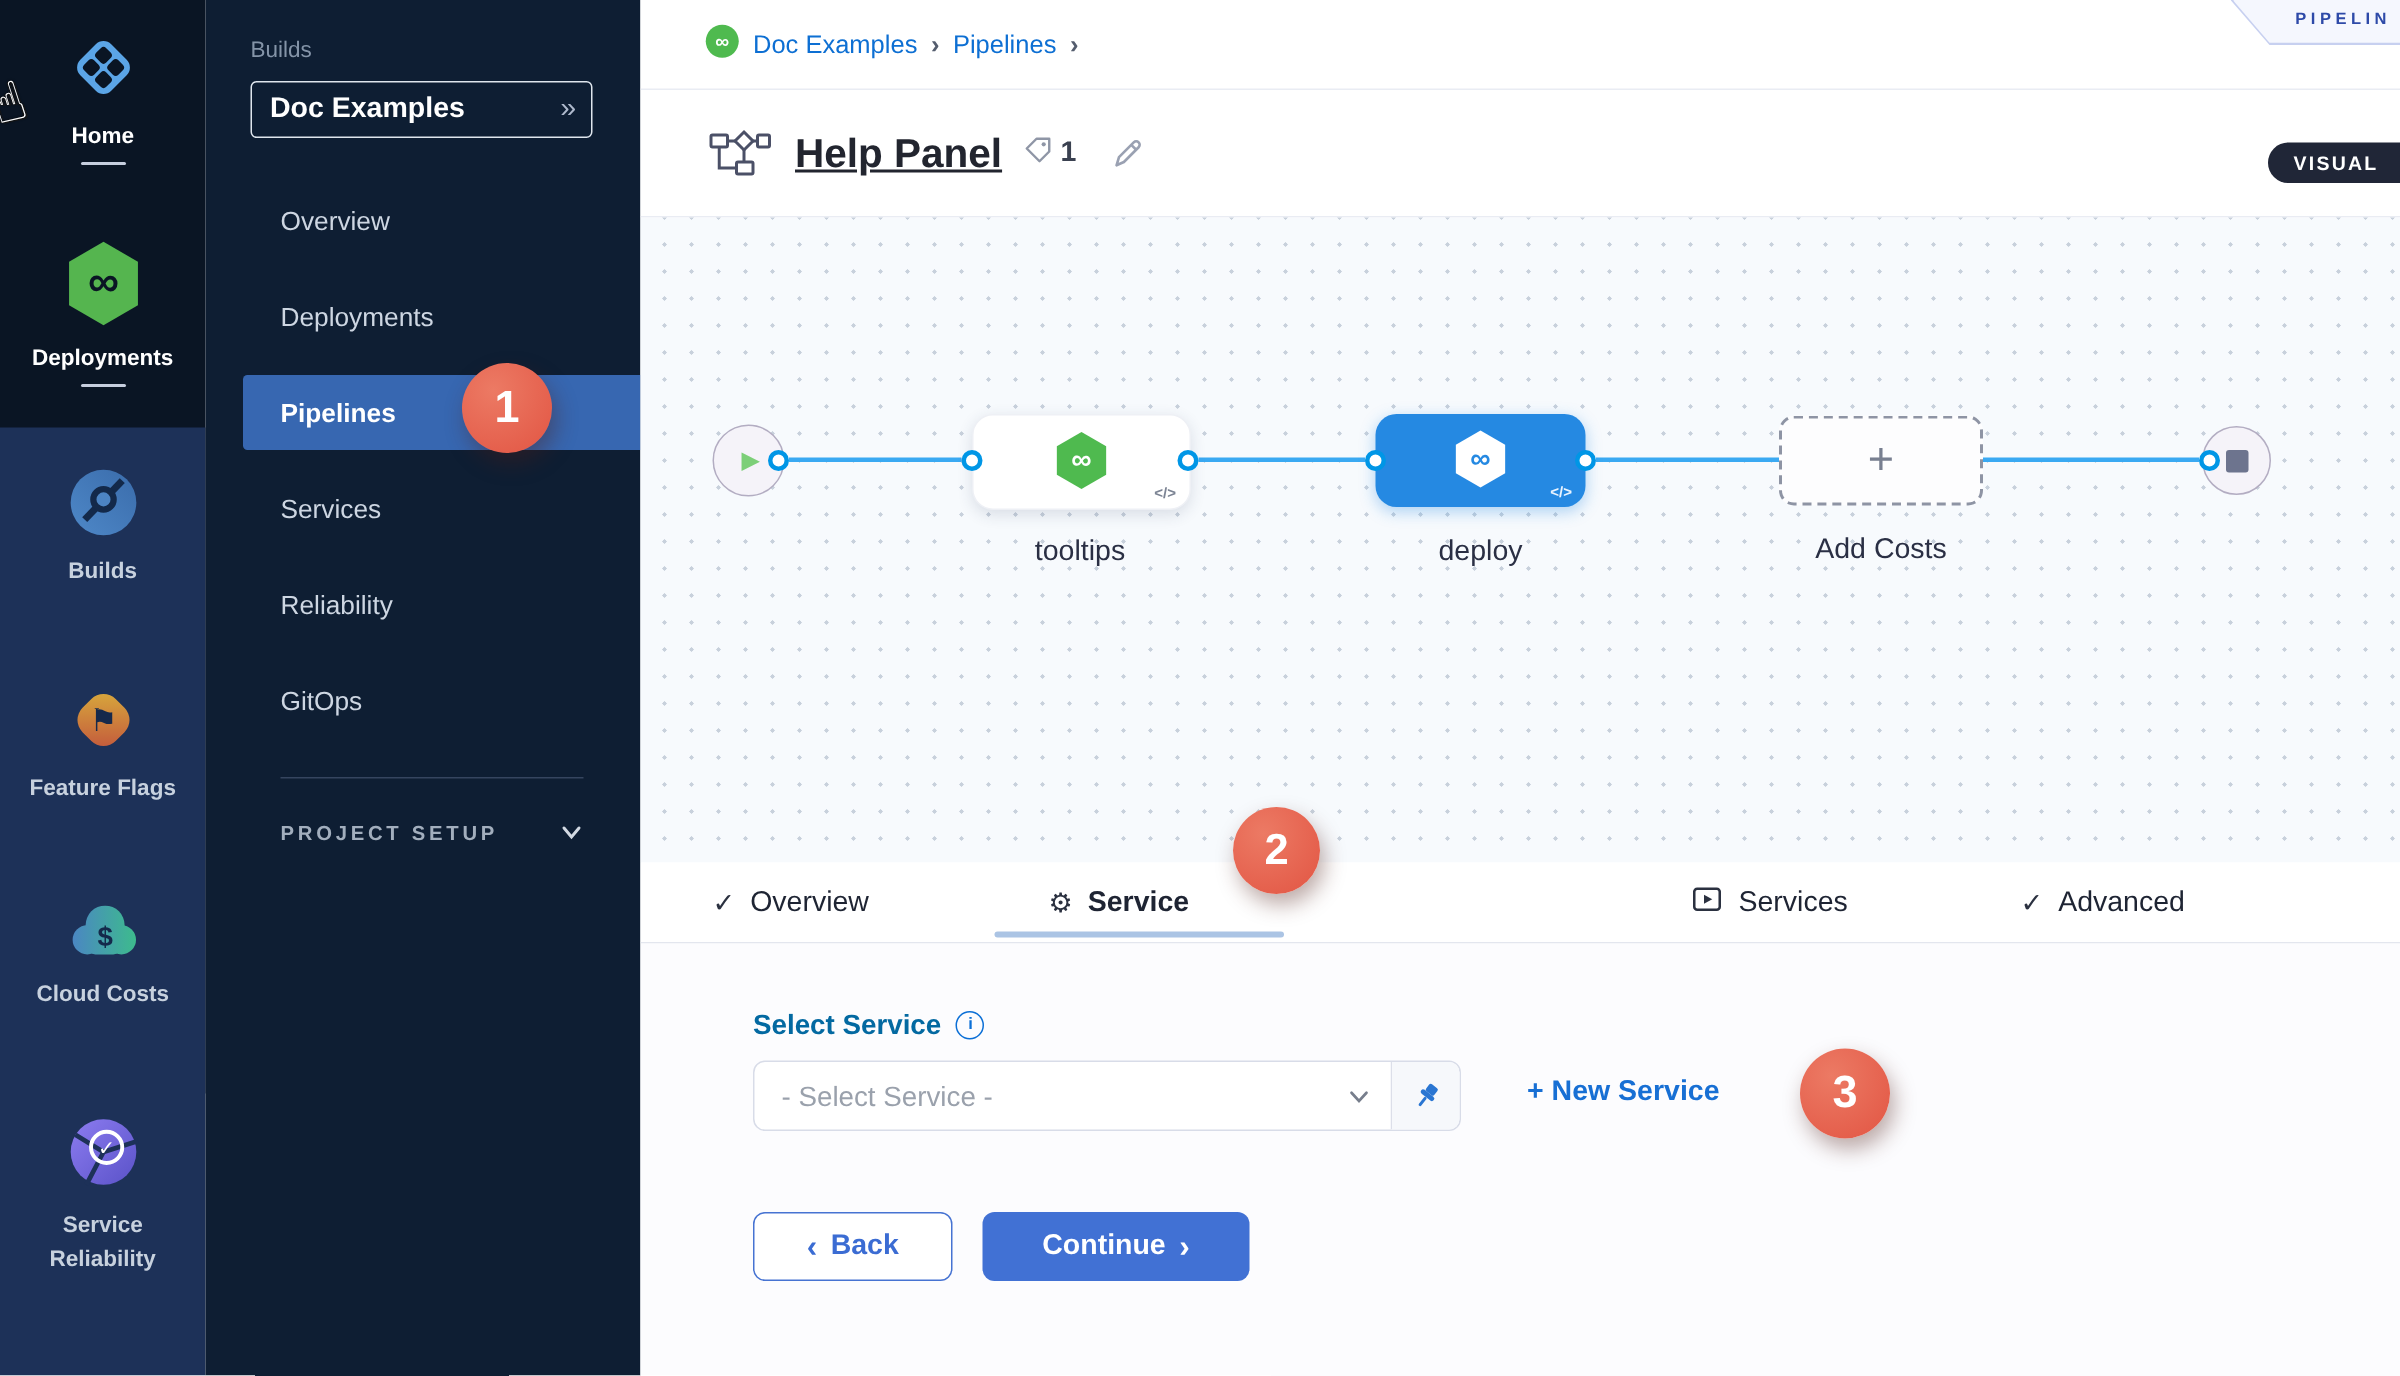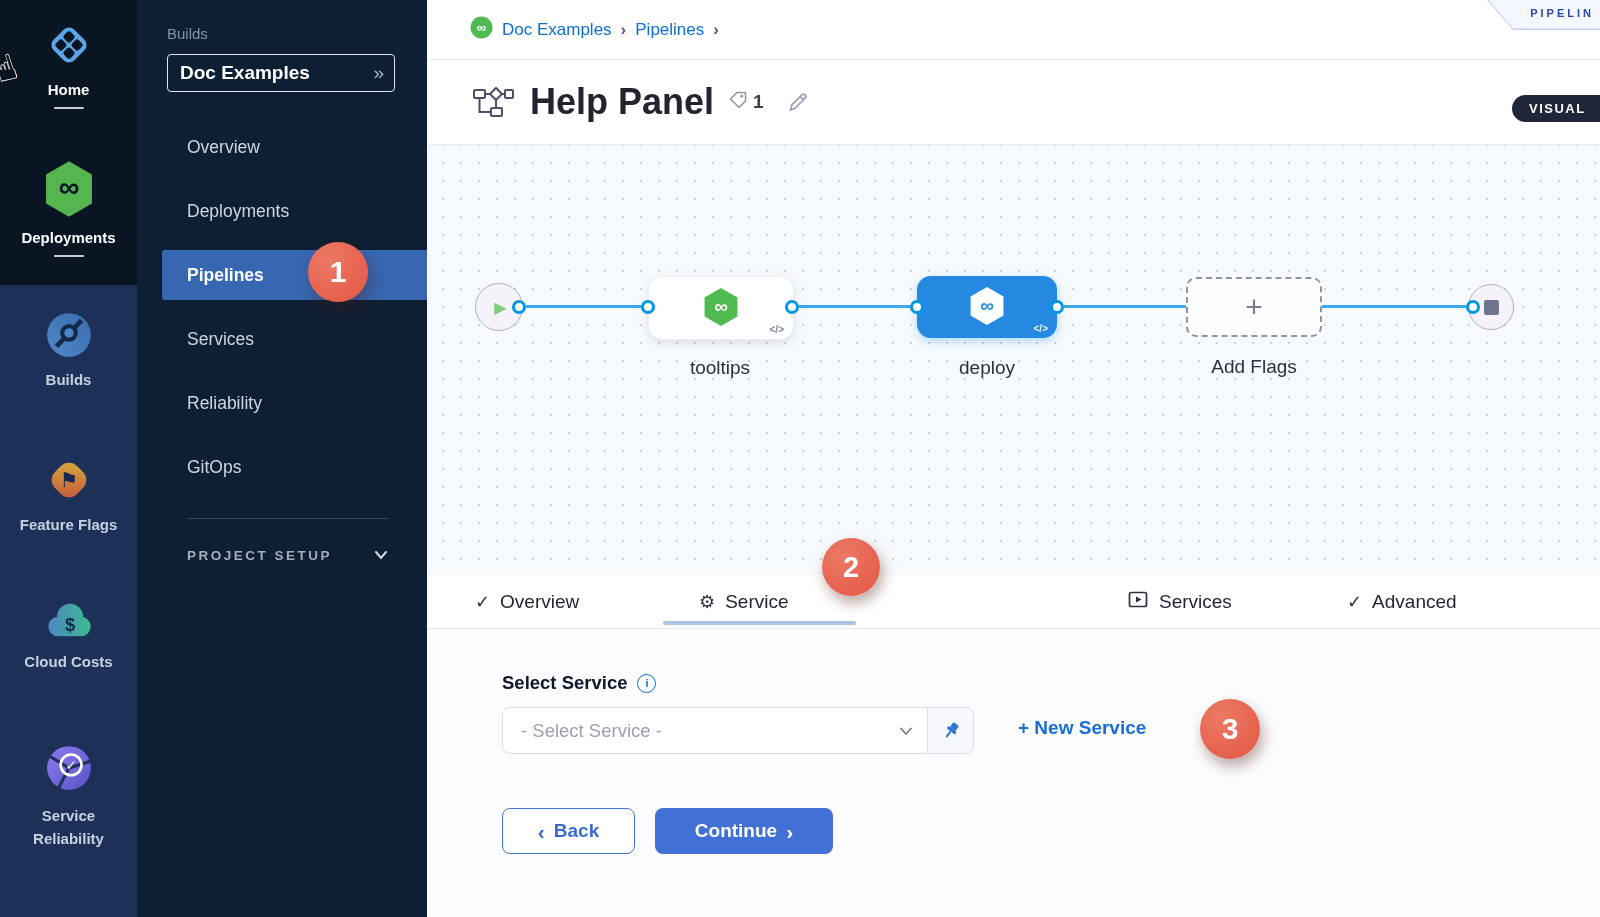--- a/index.html
+++ b/index.html
@@ -32,21 +32,21 @@
      display:flex;align-items:center;padding-left:43px;box-sizing:border-box;}
   .crumb-link{font-size:17px;font-weight:500;color:#0d6fd3;cursor:pointer;margin-left:9px;}
   .crumb-sep{font-size:17px;font-weight:600;color:#545d6e;margin-left:9px;}
   .banner{position:absolute;top:0;left:1060px;width:113px;height:30px;
      background:#c7d0f0;clip-path:polygon(0 0,100% 0,100% 100%,26px 100%);}
   .banner-inner{position:absolute;left:1.5px;top:0;right:0;bottom:1.5px;background:#f5f7fe;
      clip-path:polygon(0 0,100% 0,100% 100%,24.5px 100%);}
   .banner-label{position:absolute;right:6px;top:7px;font-size:11px;font-weight:700;letter-spacing:3px;color:#2e4aa8;}
   .headerbar{position:absolute;left:0;top:60px;right:0;height:85px;background:#fff;border-bottom:1px solid #e9ecf3;
      display:flex;align-items:center;padding-left:45px;box-sizing:border-box;}
-  .page-title{font-size:36px;font-weight:700;color:#22252f;margin-left:14px;}
+  .page-title{font-size:27px;font-weight:700;color:#22252f;margin-left:14px;text-decoration:underline;}
   .tag-group{display:flex;align-items:center;margin-left:14px;gap:5px;}
   .tag-count{font-size:19px;font-weight:600;color:#3a4150;}
   .pencil-wrap{margin-left:22px;cursor:pointer;display:flex;}
   .mode-pill{position:absolute;left:1085px;top:35px;height:27px;border-radius:14px;background:#202637;color:#fff;
      font-size:13px;font-weight:800;letter-spacing:1.5px;line-height:27px;padding:0 34px 0 17px;}
   
   .canvas{position:absolute;left:0;top:145px;right:0;height:430px;
      background-image:radial-gradient(circle,#c8d1dc 1.3px,transparent 1.5px);
      background-size:18px 18px;background-position:7px 9px;background-color:#f7fafd;}
   .edge{position:absolute;height:3px;background:#3aa9f2;top:160px;z-index:1;}
@@ -65,21 +65,21 @@
      border-radius:10px;box-sizing:border-box;display:flex;align-items:center;justify-content:center;cursor:pointer;z-index:2;}
   .plus-glyph{font-size:30px;color:#787f90;line-height:1;}
   
   .tabbar{position:absolute;left:0;top:575px;right:0;height:54px;background:#fff;border-bottom:1px solid #e3e6ee;box-sizing:border-box;}
   .tab{position:absolute;top:0;height:54px;display:flex;align-items:center;gap:10px;font-size:19px;color:#1e2433;cursor:pointer;}
   .tab-icon-glyph{font-size:18px;color:#2b3140;}
   .tab-underline{position:absolute;left:236px;top:46px;width:193px;height:4px;background:#abc4e4;border-radius:2px;}
   
   .formarea{position:absolute;left:0;top:629px;right:0;bottom:0;background:#fcfcfe;}
   .field-label-row{position:absolute;left:75px;top:43px;display:flex;align-items:center;gap:10px;}
-  .field-label{font-size:18.5px;font-weight:600;color:#0f172a;}
+  .field-label{font-size:18.5px;font-weight:600;color:#0369a1;}
   .info-icon{width:17px;height:17px;border:1.5px solid #0b6fd6;border-radius:50%;color:#0b6fd6;
      font-size:11px;font-weight:700;display:flex;align-items:center;justify-content:center;font-style:normal;}
   .dropdown{position:absolute;left:75px;top:78px;width:472px;height:47px;background:#fff;border:1px solid #d8dce8;
      border-radius:8px;box-sizing:border-box;display:flex;align-items:stretch;cursor:pointer;}
   .dd-text{flex:1;display:flex;align-items:center;padding-left:18px;font-size:18.5px;color:#9aa1ac;}
   .dd-chevron{width:42px;display:flex;align-items:center;justify-content:center;}
   .dd-pin{width:45px;background:#f6f8fb;border-left:1px solid #dcdfe9;border-radius:0 7px 7px 0;
      display:flex;align-items:center;justify-content:center;cursor:pointer;}
   .new-service{position:absolute;left:591px;top:88px;font-size:19px;font-weight:600;color:#176fd4;cursor:pointer;}
   .btn{position:absolute;top:179px;height:46px;border-radius:8px;display:flex;align-items:center;justify-content:center;
@@ -328,31 +328,31 @@
 
       <span class="port" style="left:85px;top:155px"></span>
       <span class="port" style="left:214px;top:155px"></span>
       <span class="port" style="left:358px;top:155px"></span>
       <span class="port" style="left:483px;top:155px"></span>
       <span class="port" style="left:623px;top:155px"></span>
       <span class="port" style="left:1039px;top:155px"></span>
 
       <div class="stage-label" style="left:221px;width:144px">tooltips</div>
       <div class="stage-label" style="left:490px;width:140px">deploy</div>
-      <div class="stage-label" style="left:759px;width:136px;top:211px">Add Flags</div>
+      <div class="stage-label" style="left:759px;width:136px;top:211px">Add Costs</div>
     </div>
 
     <div class="tabbar">
       <div class="tab" style="left:48px">
         <span class="tab-icon-glyph">✓</span>
         <span>Overview</span>
       </div>
       <div class="tab" style="left:272px">
         <span class="tab-icon-glyph">⚙</span>
-        <span style="font-weight:400">Service</span>
+        <span style="font-weight:700">Service</span>
       </div>
       <div class="tab" style="left:700px">
         <span>
           <svg width="22" height="21" viewBox="0 0 22 21">
             <rect x="2.5" y="3.5" width="17" height="14" rx="2" fill="none" stroke="#2b3140" stroke-width="1.7"></rect>
             <path d="M9 7.5 L14.5 10.5 L9 13.5 Z" fill="#2b3140"></path>
           </svg>
         </span>
         <span>Services</span>
       </div>

